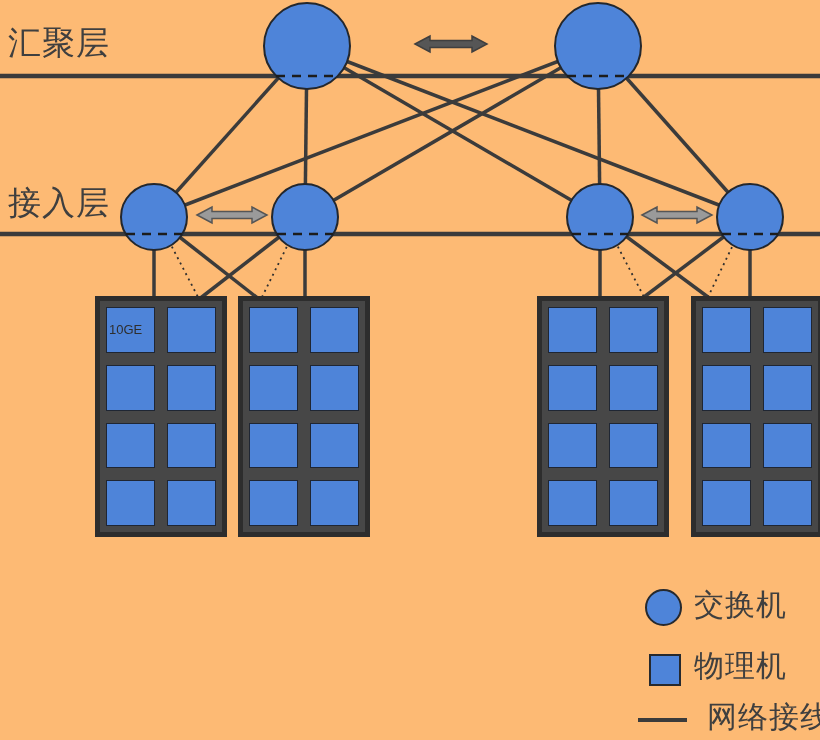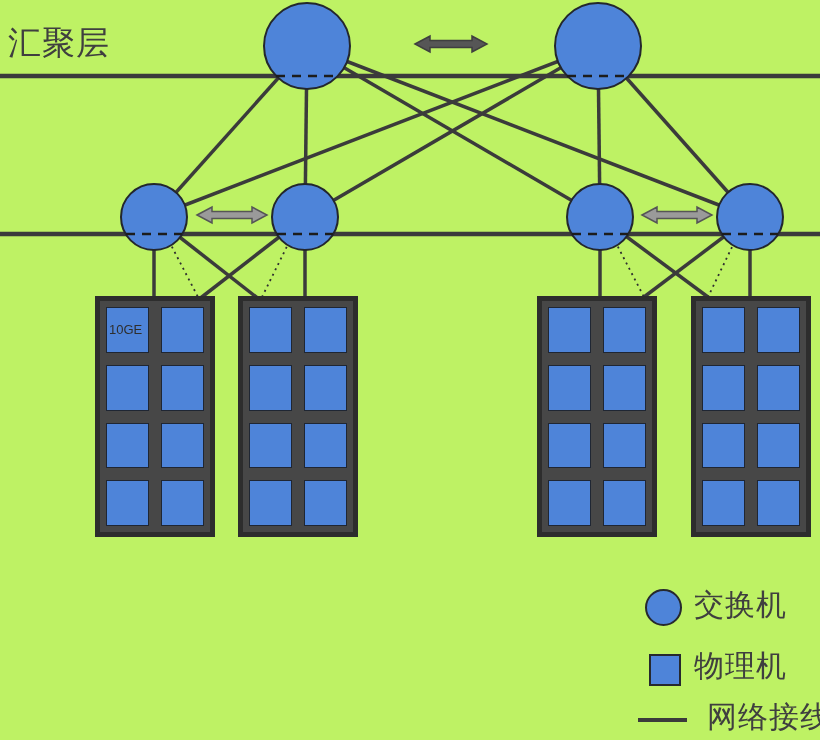--- a/index.html
+++ b/index.html
@@ -1,32 +1,32 @@
 <!DOCTYPE html>
 <html><head>
 <meta charset="utf-8">
 <style>
   html,body { margin:0; padding:0; background:#ffffff; }
   .canvas {
     position:relative; width:820px; height:740px;
-    background:#bef264; overflow:hidden;
+    background:#fdba74; overflow:hidden;
     font-family:"Liberation Sans","DejaVu Sans",sans-serif;
   }
   svg.diagram { position:absolute; left:0; top:0; }
 
   .layer-label {
     position:absolute; left:8px;
     font-size:33px; color:#3f3f3f; letter-spacing:1px;
     white-space:nowrap; line-height:1;
   }
   .layer-label.agg { top:26px; }
   .layer-label.acc { top:186px; }
 
   .rack {
-    position:absolute; top:296px; width:120px; height:241px;
+    position:absolute; top:296px; width:132px; height:241px;
     background:#474747; border:5px solid #2d2d2d; box-sizing:border-box;
     display:grid; grid-template-columns:1fr 1fr; grid-template-rows:repeat(4,1fr);
     gap:12px; padding:6px;
   }
   .rack.r1 { left:95px; }
   .rack.r2 { left:238px; }
   .rack.r3 { left:537px; }
   .rack.r4 { left:691px; }
   .server {
     background:#4E84D9; border:1.5px solid #1f2633; box-sizing:border-box;
@@ -114,20 +114,21 @@
     </g>
 
     <g>
       <polygon fill="#565656" stroke="#3f3f3f" stroke-width="1.5" points="415,44 430,36 430,40.5 472,40.5 472,36 487,44 472,52 472,47.5 430,47.5 430,52"></polygon>
       <polygon fill="#9a9a9a" stroke="#555555" stroke-width="1.5" points="197,215 212,207 212,211.5 252,211.5 252,207 267,215 252,223 252,218.5 212,218.5 212,223"></polygon>
       <polygon fill="#9a9a9a" stroke="#555555" stroke-width="1.5" points="642,215 657,207 657,211.5 697,211.5 697,207 712,215 697,223 697,218.5 657,218.5 657,223"></polygon>
     </g>
   </svg>
 
   <div class="layer-label agg">汇聚层</div>
+  <div class="layer-label acc">接入层</div>
 
   <div class="rack r1">
     <div class="server">10GE</div>
     <div class="server"></div>
     <div class="server"></div>
     <div class="server"></div>
     <div class="server"></div>
     <div class="server"></div>
     <div class="server"></div>
     <div class="server"></div>

